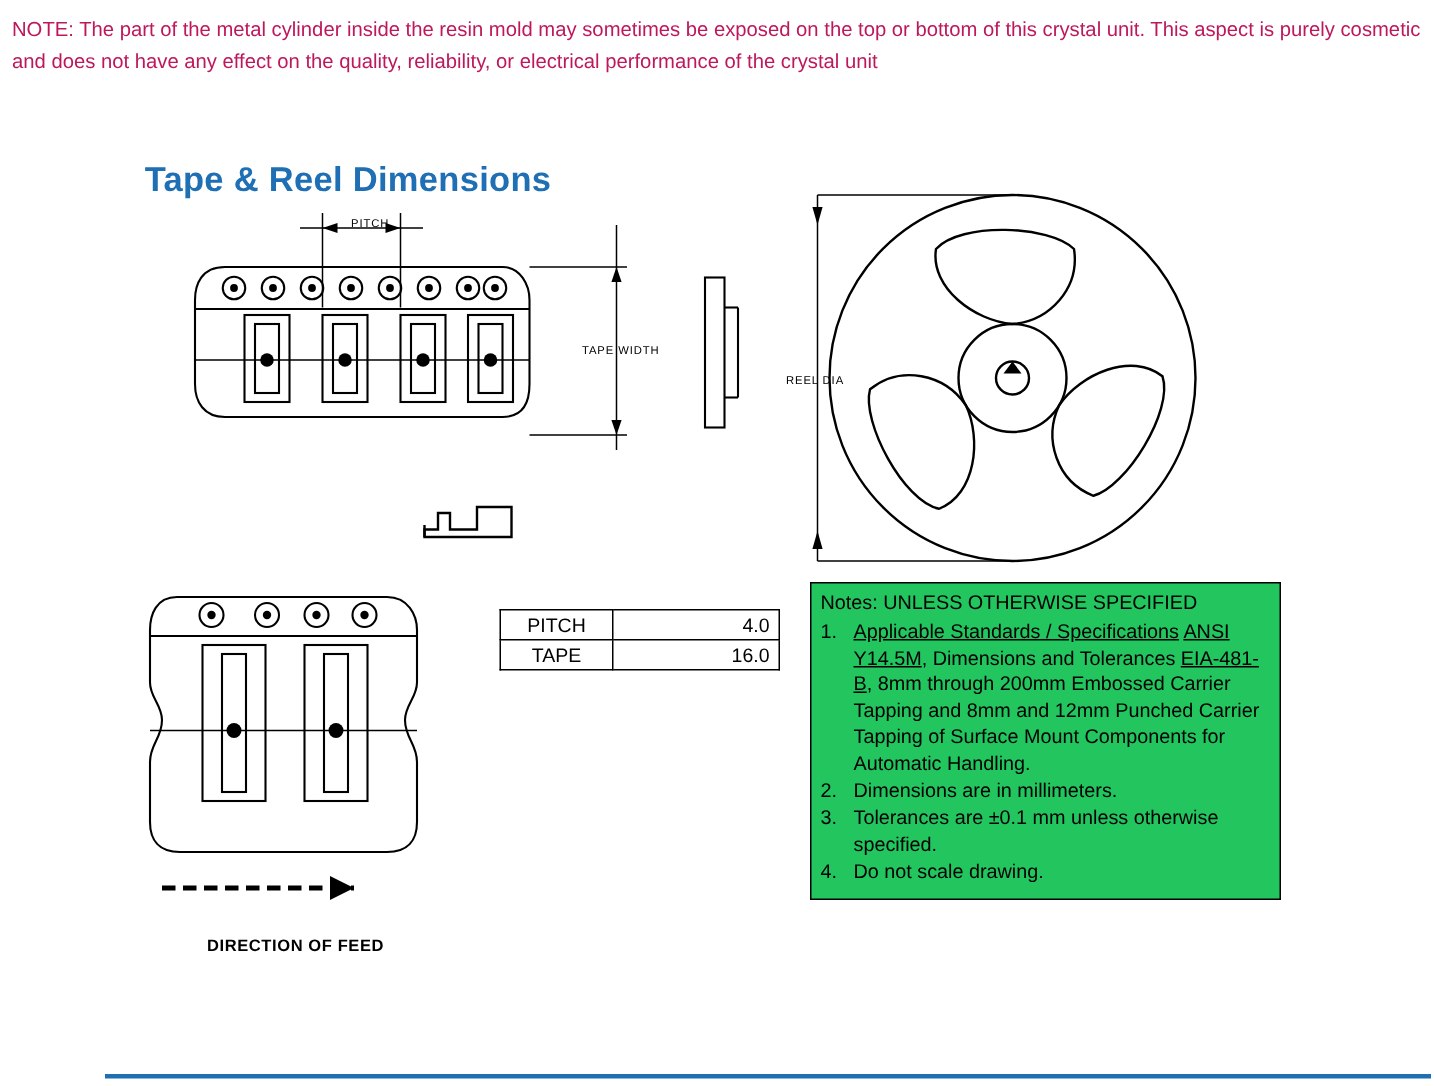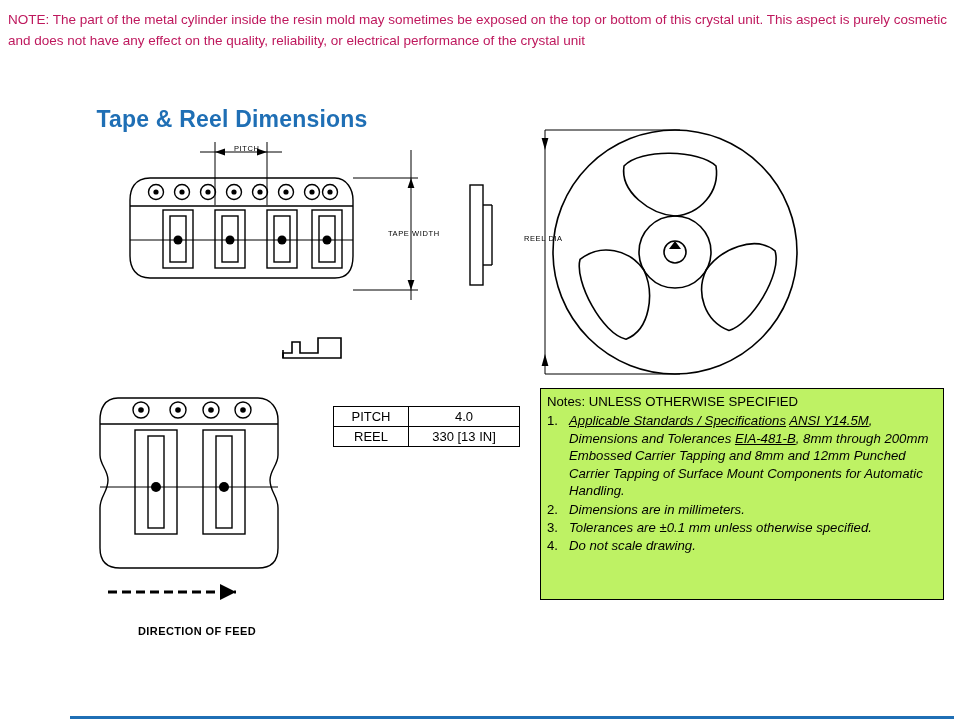--- a/index.html
+++ b/index.html
@@ -51,50 +51,50 @@
     border: 1px solid #000;
     padding: 1px 6px;
     height: 17px;
     line-height: 17px;
   }
   .spec-table td.label {
     text-align: center;
     width: 62px;
   }
   .spec-table td.value {
-    text-align: center;
+    text-align: right;
     width: 98px;
   }
 
   
   .notes-box {
     position: absolute;
     left: 540px;
     top: 388px;
-    width: 404px;
+    width: 314px;
     height: 212px;
     border: 1px solid #000;
     box-sizing: border-box;
-    background: #bef264;
+    background: #22c55e;
     font-size: 13.2px;
     line-height: 1.32;
     padding: 4px 6px 0 6px;
   }
   .notes-head { margin: 0 0 2px 0; }
   .notes-list {
     margin: 0;
     padding: 0;
     list-style: none;
   }
   .notes-list li {
     display: flex;
     margin-bottom: 1px;
   }
   .notes-num { width: 22px; flex: 0 0 22px; }
-  .notes-text { flex: 1 1 auto; font-style: italic; }
+  .notes-text { flex: 1 1 auto; }
   .u { text-decoration: underline; }
 
   .bottom-rule {
     position: absolute;
     left: 70px;
     top: 716px;
     width: 884px;
     height: 3px;
     background: #1f6fb5;
   }
@@ -250,32 +250,32 @@
   </g>
 
   <g stroke="#000" stroke-width="3.2" fill="none">
     <line x1="108" y1="592" x2="236" y2="592" stroke-dasharray="9 5"></line>
     <path d="M236 592 l-16 -8 v16 z" fill="#000" stroke="none"></path>
   </g>
 </svg>
 
 <div class="lbl" style="left:234px; top:144px;">PITCH</div>
 <div class="lbl" style="left:388px; top:229px;">TAPE WIDTH</div>
-<div class="lbl" style="left:524px; top:234px;">REEL DIA</div>
+<div class="lbl" style="left:524px; top:249px;">REEL DIA</div>
 <div class="lbl-feed">DIRECTION OF FEED</div>
 
 <table class="spec-table">
   <tbody>
     <tr>
       <td class="label">PITCH</td>
       <td class="value">4.0</td>
     </tr>
     <tr>
-      <td class="label">REEL</td>
-      <td class="value">330 [13 IN]</td>
+      <td class="label">TAPE</td>
+      <td class="value">16.0</td>
     </tr>
   </tbody>
 </table>
 
 <div class="notes-box">
   <div class="notes-head">Notes: UNLESS OTHERWISE SPECIFIED</div>
   <ul class="notes-list">
     <li>
       <span class="notes-num">1.</span>
       <span class="notes-text"><span class="u">Applicable Standards / Specifications</span><span> </span><span class="u">ANSI Y14.5M</span><span>, Dimensions and Tolerances </span><span class="u">EIA-481-B</span><span>, 8mm through 200mm Embossed Carrier Tapping and 8mm and 12mm Punched Carrier Tapping of Surface Mount Components for Automatic Handling.</span></span>

